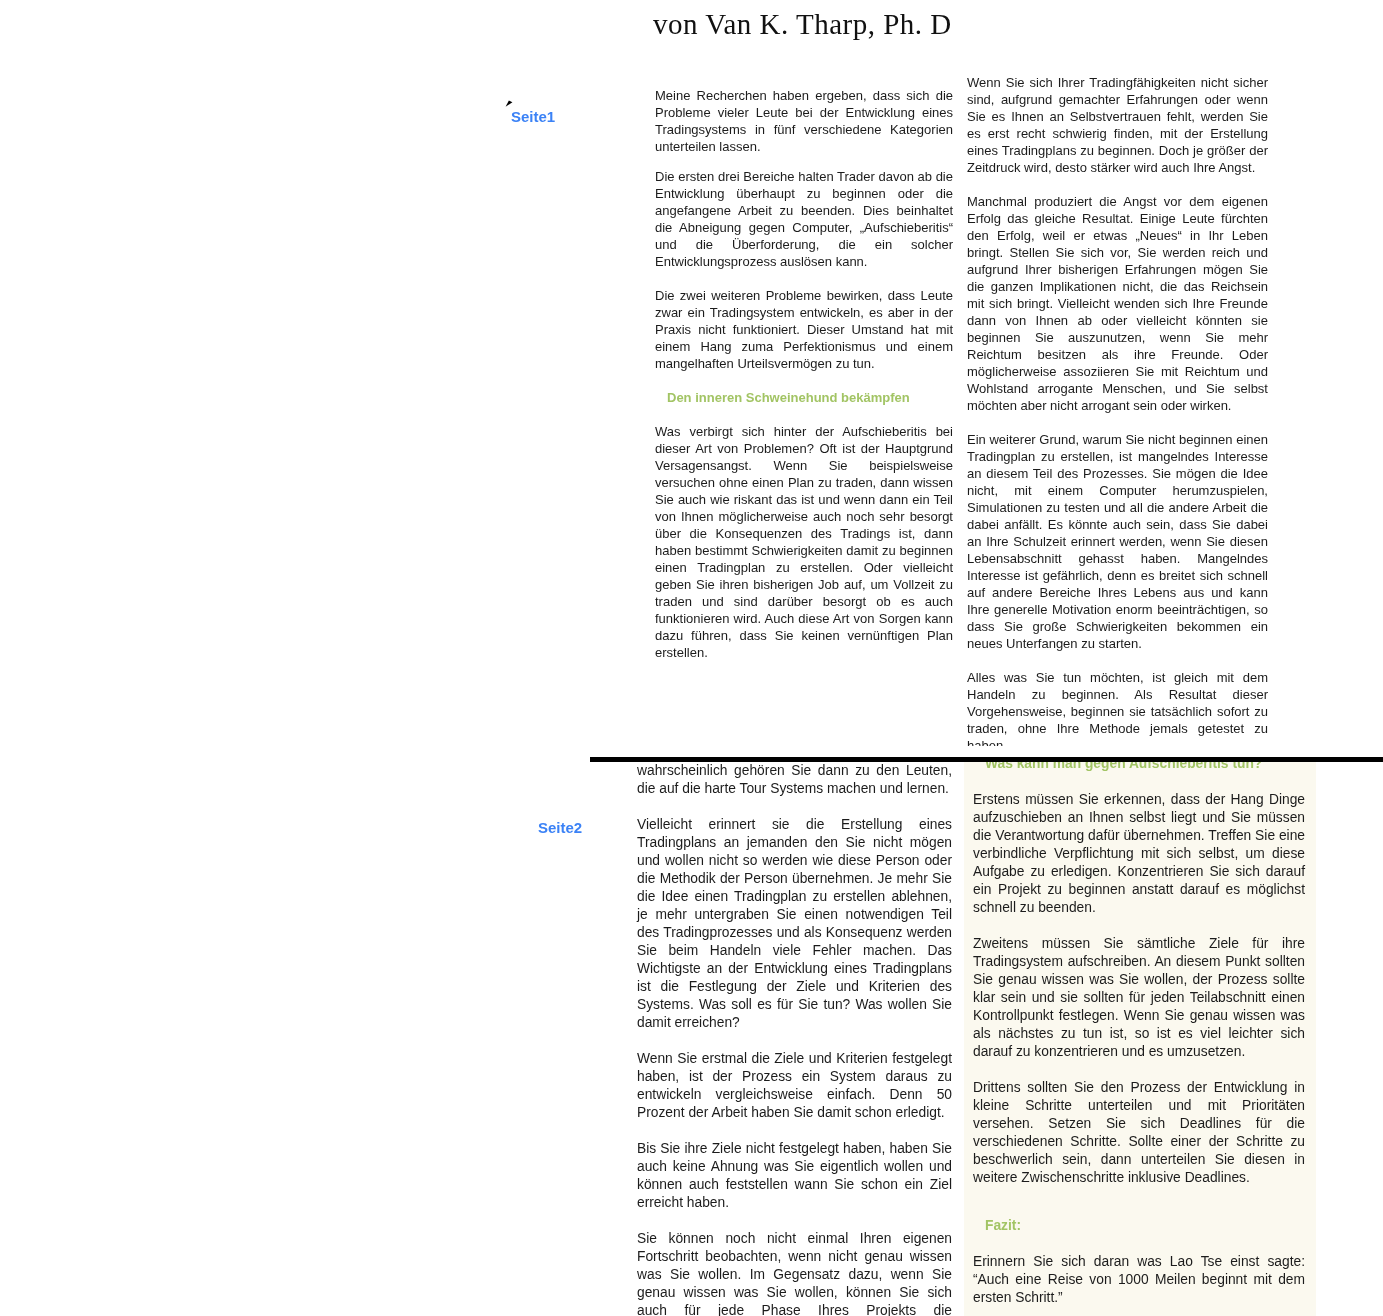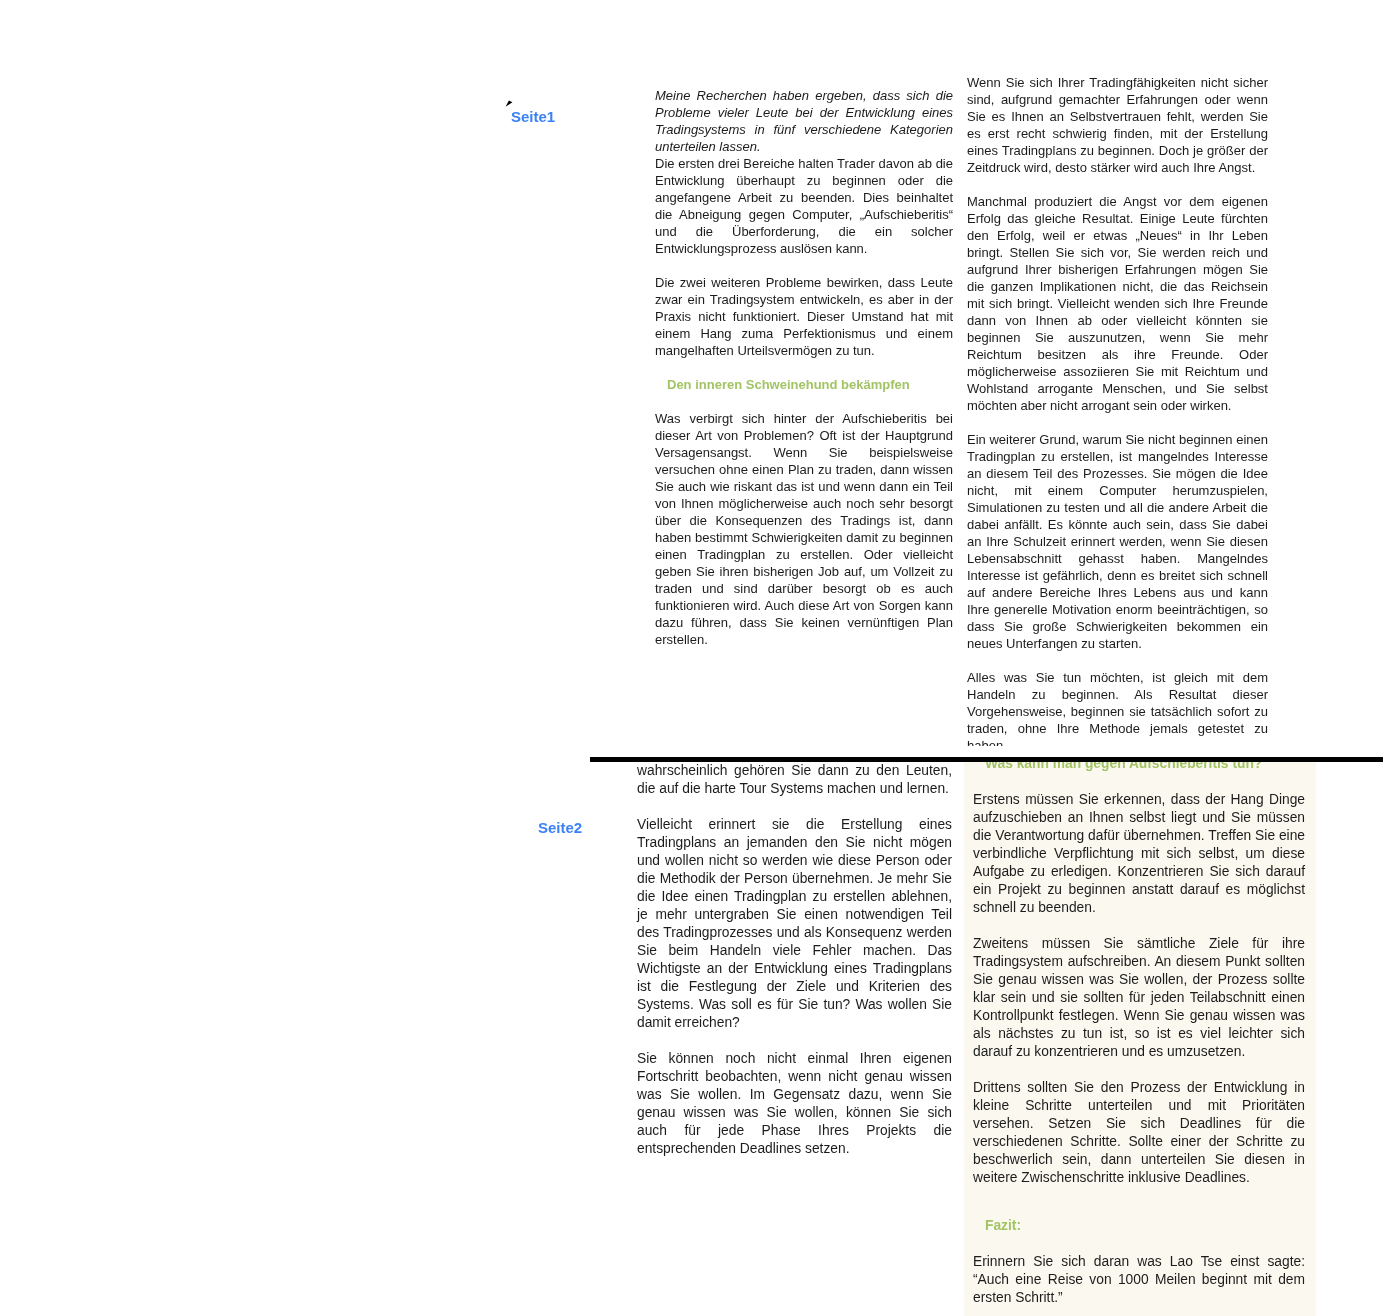--- a/index.html
+++ b/index.html
@@ -29,39 +29,40 @@
   }
   .col { position:absolute; text-align:justify; }
   .p1col { font-size:13px; line-height:17px; }
   .p2col { font-size:13.8px; line-height:18px; }
   #p1-left  { left:655px; top:87px;  width:298px; height:672px; overflow:hidden; }
   #p1-right { left:967px; top:74px;  width:301px; height:672px; overflow:hidden; }
   #p2-left  { left:637px; top:762px; width:315px; }
   #p2-right { left:973px; top:755px; width:332px; }
   .p1col .blk { margin:0 0 17px 0; }
   .p2col .blk { margin:0 0 18px 0; }
-  .blk.tight { margin-bottom:0;font-style:italic; }
+  .blk.tight { margin-bottom:13px; }
   .blk.mt-lg { margin-top:30px; }
   h2.blk { font-size:inherit; line-height:inherit; font-weight:bold; }
   .h { color:#a2c464;padding-left:12px; }
   .divider {
     position:absolute; left:590px; top:757px; width:793px; height:5px;
     background:#000; z-index:6;
   }
   .p2-tint {
     position:absolute; left:964px; top:762px; width:352px; height:554px;
     background:#fbf9ef; z-index:0;
   }
   #p2-left, #p2-right { z-index:2; }
 </style>
 </head>
 <body>
 
 <div class="page">
 
+  <div class="doc-title">von Van K. Tharp, Ph. D</div>
 
   <span class="cursor-mark"></span>
   <div class="page-label" id="label-seite1">Seite1</div>
   <div class="page-label" id="label-seite2">Seite2</div>
 
   <div class="p2-tint"></div>
 
   <div class="col p1col" id="p1-left">
     <p class="blk tight">Meine Recherchen haben ergeben, dass sich die Probleme vieler Leute bei der Entwicklung eines Tradingsystems in fünf verschiedene Kategorien unterteilen lassen.</p>
     <p class="blk">Die ersten drei Bereiche halten Trader davon ab die Entwicklung überhaupt zu beginnen oder die angefangene Arbeit zu beenden. Dies beinhaltet die Abneigung gegen Computer, „Aufschieberitis“ und die Überforderung, die ein solcher Entwicklungsprozess auslösen kann.</p>
@@ -75,20 +76,22 @@
     <p class="blk">Manchmal produziert die Angst vor dem eigenen Erfolg das gleiche Resultat. Einige Leute fürchten den Erfolg, weil er etwas „Neues“ in Ihr Leben bringt. Stellen Sie sich vor, Sie werden reich und aufgrund Ihrer bisherigen Erfahrungen mögen Sie die ganzen Implikationen nicht, die das Reichsein mit sich bringt. Vielleicht wenden sich Ihre Freunde dann von Ihnen ab oder vielleicht könnten sie beginnen Sie auszunutzen, wenn Sie mehr Reichtum besitzen als ihre Freunde. Oder möglicherweise assoziieren Sie mit Reichtum und Wohlstand arrogante Menschen, und Sie selbst möchten aber nicht arrogant sein oder wirken.</p>
     <p class="blk">Ein weiterer Grund, warum Sie nicht beginnen einen Tradingplan zu erstellen, ist mangelndes Interesse an diesem Teil des Prozesses. Sie mögen die Idee nicht, mit einem Computer herumzuspielen, Simulationen zu testen und all die andere Arbeit die dabei anfällt. Es könnte auch sein, dass Sie dabei an Ihre Schulzeit erinnert werden, wenn Sie diesen Lebensabschnitt gehasst haben. Mangelndes Interesse ist gefährlich, denn es breitet sich schnell auf andere Bereiche Ihres Lebens aus und kann Ihre generelle Motivation enorm beeinträchtigen, so dass Sie große Schwierigkeiten bekommen ein neues Unterfangen zu starten.</p>
     <p class="blk">Alles was Sie tun möchten, ist gleich mit dem Handeln zu beginnen. Als Resultat dieser Vorgehensweise, beginnen sie tatsächlich sofort zu traden, ohne Ihre Methode jemals getestet zu haben –</p>
   </div>
 
   <div class="divider"></div>
 
   <div class="col p2col" id="p2-left">
     <p class="blk">wahrscheinlich gehören Sie dann zu den Leuten, die auf die harte Tour Systems machen und lernen.</p>
     <p class="blk">Vielleicht erinnert sie die Erstellung eines Tradingplans an jemanden den Sie nicht mögen und wollen nicht so werden wie diese Person oder die Methodik der Person übernehmen.  Je mehr Sie die Idee einen Tradingplan zu erstellen ablehnen, je mehr untergraben Sie einen notwendigen Teil des Tradingprozesses und als Konsequenz werden Sie beim Handeln viele Fehler machen. Das Wichtigste an der Entwicklung eines Tradingplans ist die Festlegung der Ziele und Kriterien des Systems. Was soll es für Sie tun? Was wollen Sie damit erreichen?</p>
+    <p class="blk">Wenn Sie erstmal die Ziele und Kriterien festgelegt haben, ist der Prozess ein System daraus zu entwickeln vergleichsweise einfach. Denn 50 Prozent der Arbeit haben Sie damit schon erledigt.</p>
+    <p class="blk">Bis Sie ihre Ziele nicht festgelegt haben, haben Sie auch keine Ahnung was Sie eigentlich wollen und können auch feststellen wann Sie schon ein Ziel erreicht haben.</p>
     <p class="blk">Sie können noch nicht einmal Ihren eigenen Fortschritt beobachten, wenn nicht genau wissen was Sie wollen. Im Gegensatz dazu, wenn Sie genau wissen was Sie wollen, können Sie sich auch für jede Phase Ihres Projekts die entsprechenden Deadlines setzen.</p>
   </div>
 
   <div class="col p2col" id="p2-right">
     <h2 class="blk h">Was kann man gegen Aufschieberitis tun?</h2>
     <p class="blk">Erstens müssen Sie erkennen, dass der Hang Dinge aufzuschieben an Ihnen selbst liegt und Sie müssen die Verantwortung dafür übernehmen. Treffen Sie eine verbindliche Verpflichtung mit sich selbst, um diese Aufgabe zu erledigen. Konzentrieren Sie sich darauf ein Projekt zu beginnen anstatt darauf es möglichst schnell zu beenden.</p>
     <p class="blk">Zweitens müssen Sie sämtliche Ziele für ihre Tradingsystem aufschreiben. An diesem Punkt sollten Sie genau wissen was Sie wollen, der Prozess sollte klar sein und sie sollten für jeden Teilabschnitt einen Kontrollpunkt festlegen. Wenn Sie genau wissen was als nächstes zu tun ist, so ist es viel leichter sich darauf zu konzentrieren und es umzusetzen.</p>
     <p class="blk">Drittens sollten Sie den Prozess der Entwicklung in kleine Schritte unterteilen und mit Prioritäten versehen. Setzen Sie sich Deadlines für die verschiedenen Schritte. Sollte einer der Schritte zu beschwerlich sein, dann unterteilen Sie diesen in weitere Zwischenschritte inklusive Deadlines.</p>
     <h2 class="blk h mt-lg">Fazit:</h2>
     <p class="blk">Erinnern Sie sich daran was Lao Tse einst sagte: “Auch eine Reise von 1000 Meilen beginnt mit dem ersten Schritt.”</p>

